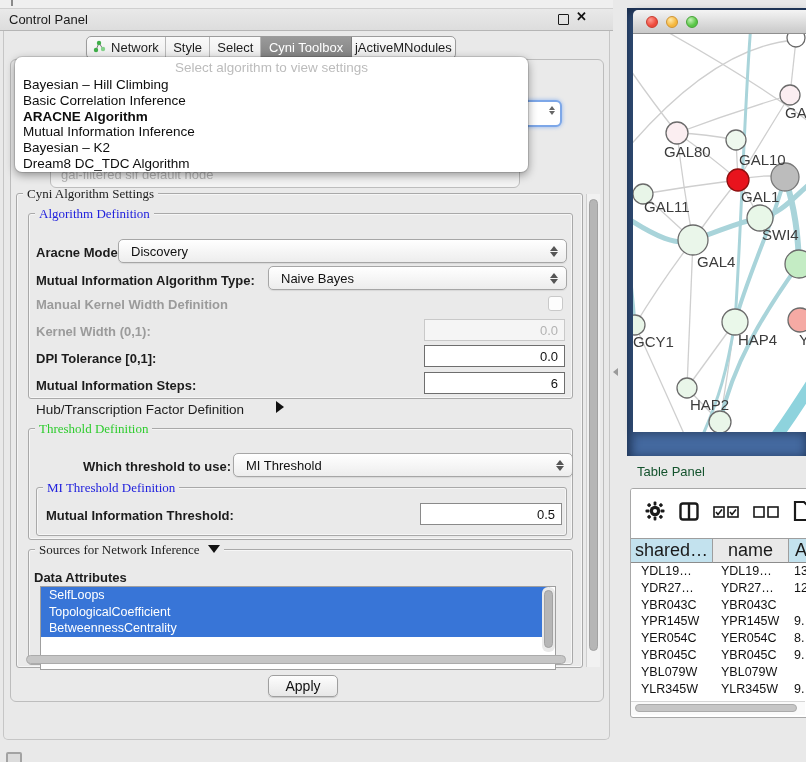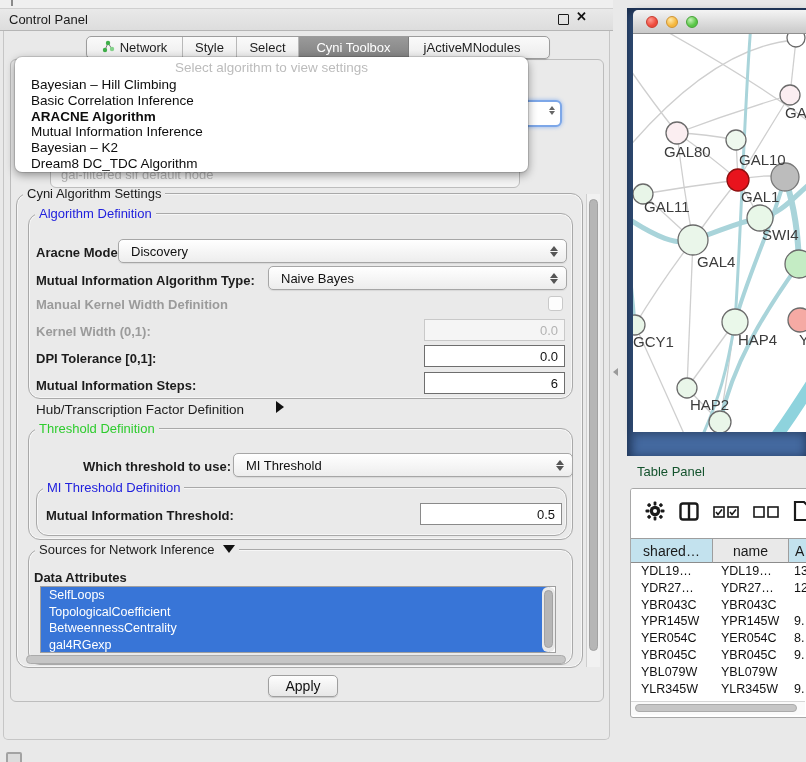--- a/index.html
+++ b/index.html
@@ -38,26 +38,26 @@
     background:linear-gradient(#fafafa,#ececec);
     box-shadow:0 1px 1px rgba(0,0,0,.12);
   }
   .seg .s{
     display:flex;align-items:center;justify-content:center;gap:5px;
     font-size:13px;color:#1d1d1d;border-right:1px solid #b8b8b8;
     box-sizing:border-box;white-space:nowrap;
   }
   .seg .s:last-child{border-right:none;}
   .seg .s.sel{background:linear-gradient(#9a9a9a,#828282);color:#fff;border-right-color:#7d7d7d;}
-  .topseg{left:86px;top:36px;width:464px;}
+  .topseg{left:86px;top:36px;width:370px;}
   .botseg{left:148px;top:708px;width:320px;}
 
   
-  .grp{box-sizing:border-box;border:1px solid #a9a9a9;border-radius:12px;
-       box-shadow:inset 0 0 0 1px rgba(255,255,255,.55);}
+  .grp{box-sizing:border-box;border:1px solid #a9a9a9;border-radius:3px;
+       box-shadow:inset 0 0 0 1px rgba(255,255,255,.55);font-family:Liberation Serif, serif;}
   .grp-label{position:absolute;top:-8px;left:6px;background:#eaeaea;padding:0 4px;
        font-size:13px;line-height:15px;white-space:nowrap;}
   .lbl-blue{color:#2121dd;}
   .lbl-green{color:#2ecc2e;}
   .lbl-black{color:#1c1c1c;}
 
   .blbl{font-size:13px;font-weight:bold;color:#1c1c1c;white-space:nowrap;}
   .dlbl{font-size:13px;font-weight:bold;color:#9b9b9b;white-space:nowrap;}
 
   
@@ -97,21 +97,21 @@
     box-shadow:0 1px 1px rgba(0,0,0,.15);
   }
 
   
   .popup{
     left:15px;top:57px;width:513px;height:115px;background:#fff;border-radius:7px;
     box-shadow:0 3px 10px rgba(0,0,0,.4),0 0 0 1px rgba(0,0,0,.12);z-index:50;
     overflow:hidden;
   }
   .popup .ph{font-size:13.5px;color:#bcbcbc;text-align:center;padding-top:3px;height:17px;}
-  .popup .it{font-size:13.5px;color:#0d0d0d;padding-left:16px;height:15.8px;line-height:15.8px;white-space:nowrap;}
+  .popup .it{font-size:13.5px;color:#0d0d0d;padding-left:8px;height:15.8px;line-height:15.8px;white-space:nowrap;}
   .popup .it.bold{font-weight:bold;}
 
   .ghost-combo{
     left:50px;top:162px;width:470px;height:26px;border:1px solid #bdbdbd;border-radius:6px;
     background:#f3f3f3;z-index:5;box-sizing:border-box;overflow:hidden;
   }
   .ghost-combo span{font-size:13px;color:#b4b4b4;padding-left:10px;line-height:24px;display:block;}
   .focus-combo{
     left:498px;top:100px;width:64px;height:27px;border-radius:6px;background:#fff;
     border:2px solid #7da7e8;box-shadow:0 0 4px #8fb5ef;z-index:4;box-sizing:border-box;
@@ -133,21 +133,21 @@
   .tl.y{background:radial-gradient(circle at 35% 30%,#ffe9a8,#f5b73e 60%);border:1px solid #cf9432;}
   .tl.g{background:radial-gradient(circle at 35% 30%,#c4f2b6,#59c646 60%);border:1px solid #46a337;}
   .mac-canvas{background:#fff;height:398px;}
 
   .tp-title{left:637px;top:464px;font-size:13px;color:#14532d;}
   .table-box{left:630px;top:488px;width:200px;height:230px;background:#fff;border:1px solid #a8a8a8;
     border-radius:3px;box-sizing:border-box;overflow:hidden;}
   .tb-toolbar{position:absolute;left:0;top:0;width:100%;height:48px;background:#fff;display:flex;align-items:center;gap:14px;padding-left:14px;box-sizing:border-box;}
   .th-row{position:absolute;left:0;top:49px;width:260px;height:25px;display:flex;}
   .th{box-sizing:border-box;border-right:1px solid #9e9e9e;border-top:1px solid #9e9e9e;border-bottom:1px solid #8c8c8c;
-      font-size:14px;color:#1a1a1a;display:flex;align-items:center;justify-content:center;}
+      font-size:18px;color:#1a1a1a;display:flex;align-items:center;justify-content:center;}
   .th.blue{background:#c3e2ee;}
   .th.gray{background:#e9e9e9;}
   .tbody{position:absolute;left:0;top:74px;width:260px;height:137px;overflow:hidden;}
   .tr{display:flex;height:16.8px;line-height:16.8px;}
   .td{font-size:12.5px;color:#111;box-sizing:border-box;white-space:nowrap;overflow:hidden;}
   .td.c1{width:82px;padding-left:10px;}
   .td.c2{width:76px;padding-left:8px;}
   .td.c3{width:60px;padding-left:5px;}
   .tb-hscroll{position:absolute;left:0px;top:212px;width:174px;height:13px;background:#fafafa;border-top:1px solid #d6d6d6;}
   .splitter-arrow{left:613px;top:368px;width:0;height:0;
@@ -290,25 +290,24 @@
     <input class="field" style="border-color: rgb(138, 138, 138);" value="0.5">
   </div>
 
   <div class="abs grp" style="left:28px;top:549px;width:545px;height:116px;">
     <span class="grp-label lbl-black">
       <span>Sources for Network Inference</span>
       <span class="tri-d" style="margin-left:5px;border-top-color:#111;"></span>
     </span>
   </div>
   <div class="abs blbl" style="left:34px;top:570px;">Data Attributes</div>
-  <div class="abs attr-list" style="left:40px;top:586px;width:516px;height:67px;">
+  <div class="abs attr-list" style="left:40px;top:586px;width:516px;height:84px;">
     <div class="attr-item" style="width:501px;">SelfLoops</div>
     <div class="attr-item" style="width:501px;">TopologicalCoefficient</div>
     <div class="attr-item" style="width:501px;">BetweennessCentrality</div>
-    <div class="attr-item" style="width:501px;">gal4RGexp</div>
   </div>
   <div class="abs vscroll" style="left:542px;top:587px;width:13px;height:65px;border-left:none;background:#e9e9e9;border-radius:6px;">
     <div class="vthumb" style="top:3px;height:58px;"></div>
   </div>
   <div class="abs hscroll-thumb" style="left:26px;top:655px;width:540px;height:9px;"></div>
 
   <div class="abs btn" style="left:268px;top:675px;width:70px;height:22px;">
     <span>Apply</span>
   </div>
 

